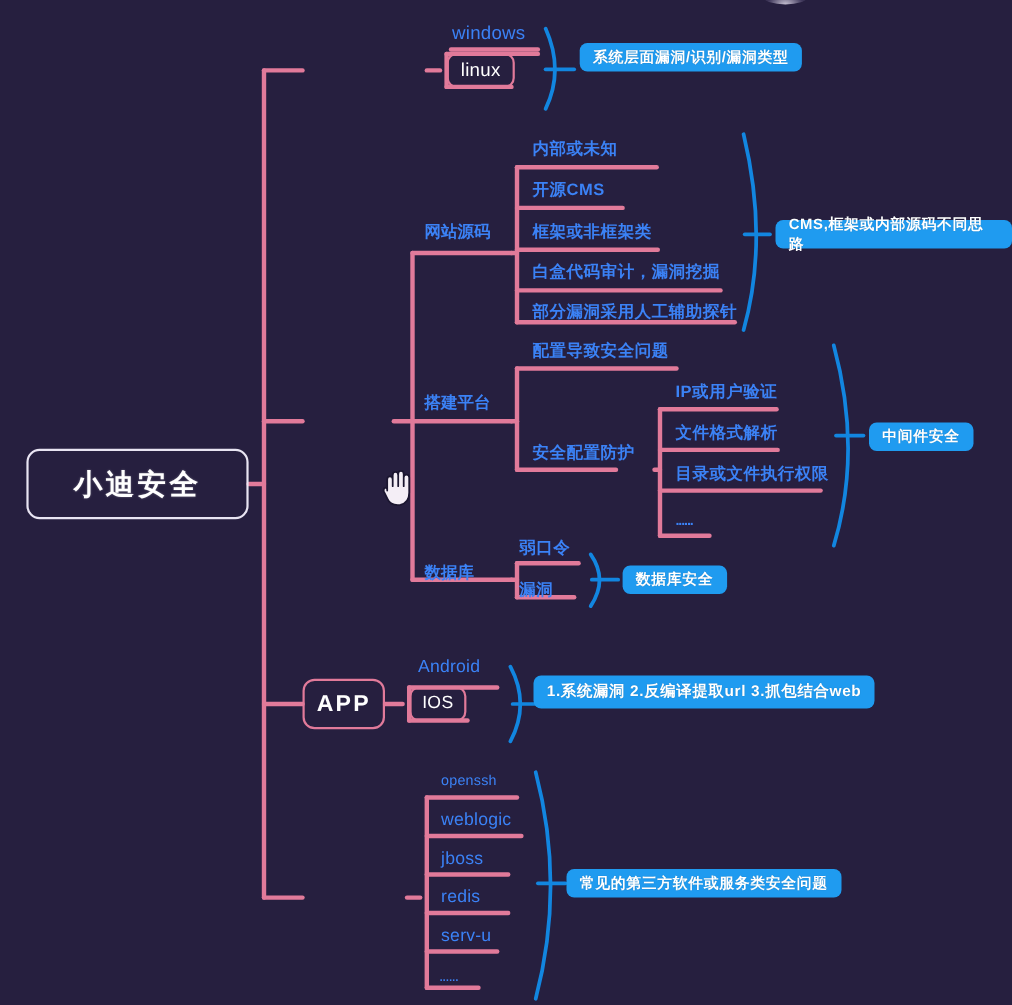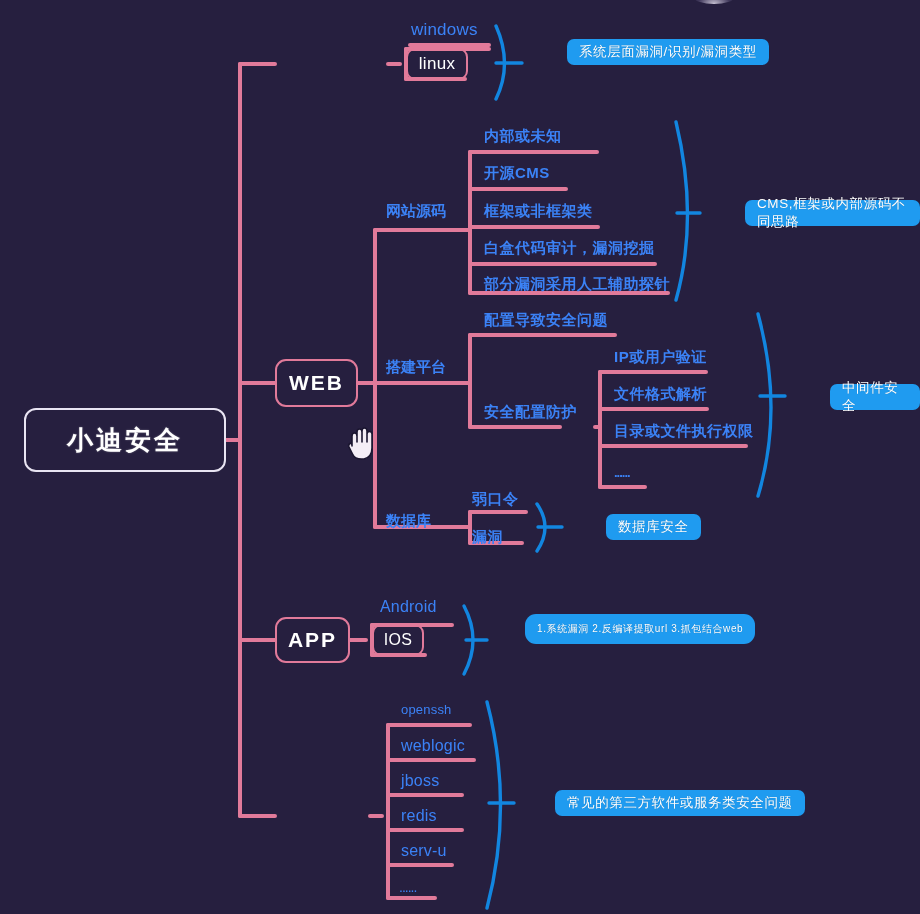--- a/index.html
+++ b/index.html
@@ -55,27 +55,26 @@
   .lbl.mid{font-size:15px;font-weight:bold;}
 
   
   .pill{
     position:absolute;
     box-sizing:border-box;
     background:#1f9bf0;
     border-radius:7px;
     color:#ffffff;
     font-size:13.5px;
-    font-weight:normal;
+    font-weight:bold;
     letter-spacing:.6px;
     display:flex;align-items:center;justify-content:center;
     padding:0 12px;
     height:26px;
     text-shadow:0 0 1px rgba(0,0,0,.25);
-    margin-left:40px;
   }
 
   
   .cursor{position:absolute;width:34px;height:40px;}
 
   
   .top-artifact{
     position:absolute;
     left:694px;top:-9px;
     width:40px;height:13px;
@@ -194,23 +193,20 @@
       <path d="M487 702 Q514 805 487 908"></path>
       <path d="M489 803 L514 803"></path>
     </g>
   </svg>
 
   <div class="node root" style="left:24px;top:408px;width:202px;height:64px;">
     <span>小迪安全</span>
   </div>
 
 
-  <div class="node branch" style="left:275px;top:359px;width:83px;height:48px;">
-    <span>WEB</span>
-  </div>
 
   <div class="node branch" style="left:275px;top:617px;width:75px;height:46px;">
     <span>APP</span>
   </div>
 
 
   <div class="lbl en" style="left:411px;top:21px;font-size:17px;">
     <span>windows</span>
   </div>
   <div class="node leafbox" style="left:406px;top:48px;width:62px;height:32px;font-size:17px;">
@@ -305,21 +301,21 @@
   </div>
 
   <div class="pill" style="left:790px;top:384px;">
     <span>中间件安全</span>
   </div>
 
   <div class="pill" style="left:566px;top:514px;">
     <span>数据库安全</span>
   </div>
 
-  <div class="pill" style="left:485px;top:614px;height:30px;font-size:10px;border-radius:11px;">
+  <div class="pill" style="left:485px;top:614px;height:30px;font-size:14px;">
     <span>1.系统漏洞 2.反编译提取url 3.抓包结合web</span>
   </div>
 
   <div class="pill" style="left:515px;top:790px;">
     <span>常见的第三方软件或服务类安全问题</span>
   </div>
 
   <svg class="cursor" style="left:345px;top:424px;" viewBox="0 0 34 40">
     <path d="M7 22 L7 12 Q7 9 9.5 9 Q12 9 12 12 L12 18 L12 8 Q12 5 14.5 5 Q17 5 17 8 L17 18 L17 7 Q17 4 19.5 4 Q22 4 22 7 L22 18 L22 10 Q22 7.5 24.5 7.5 Q27 7.5 27 10 L27 24 Q27 33 19 35 Q10 36 7.5 30 L4 23 Q3 20.5 5 19.5 Q6.5 19 7 21 Z" fill="#f4eef6" stroke="#1b1630" stroke-width="1.6" stroke-linejoin="round"></path>
   </svg>

